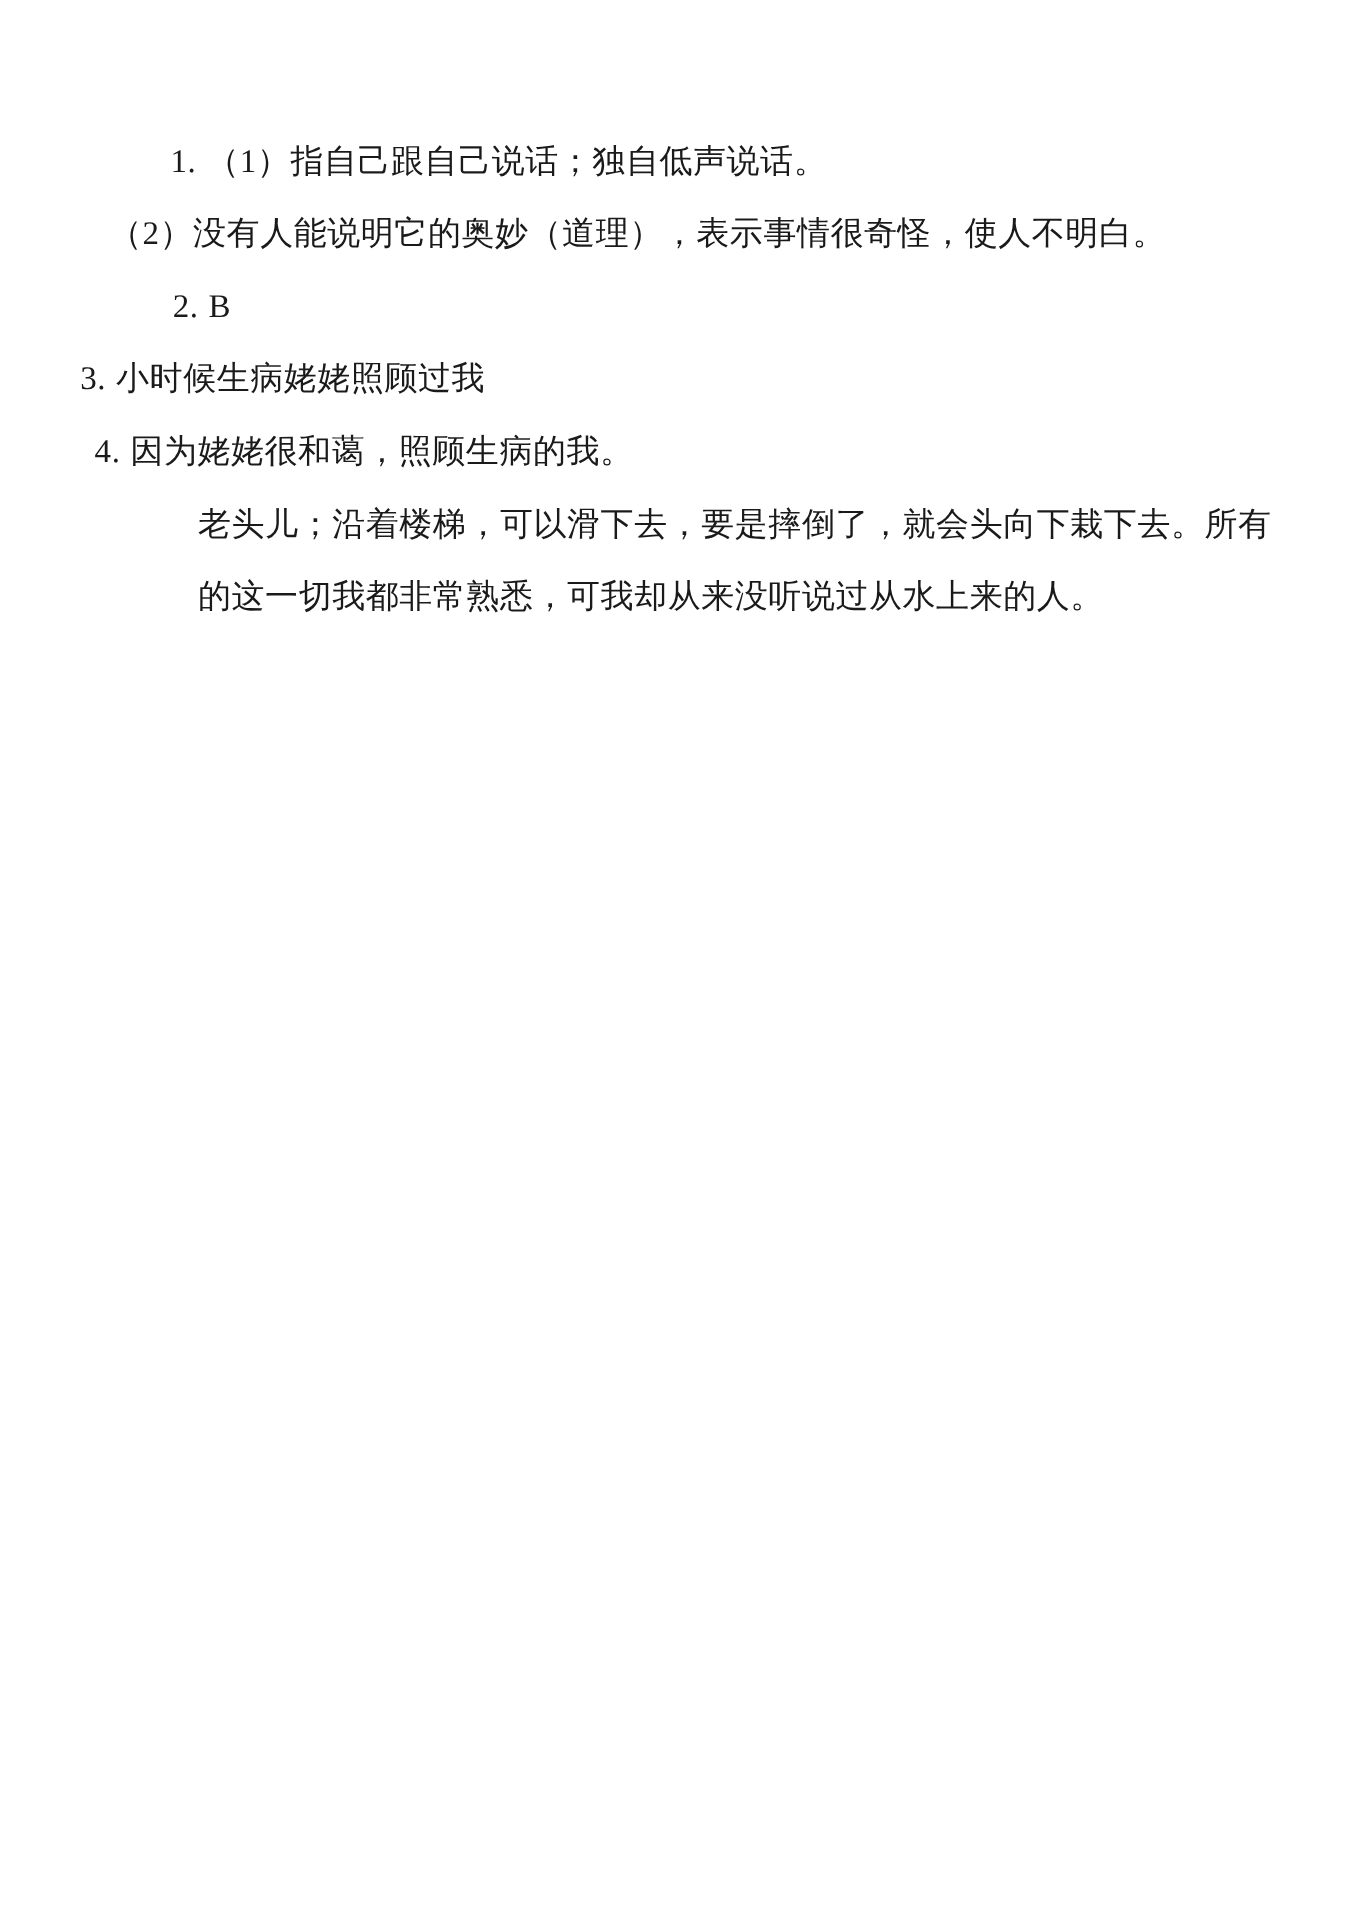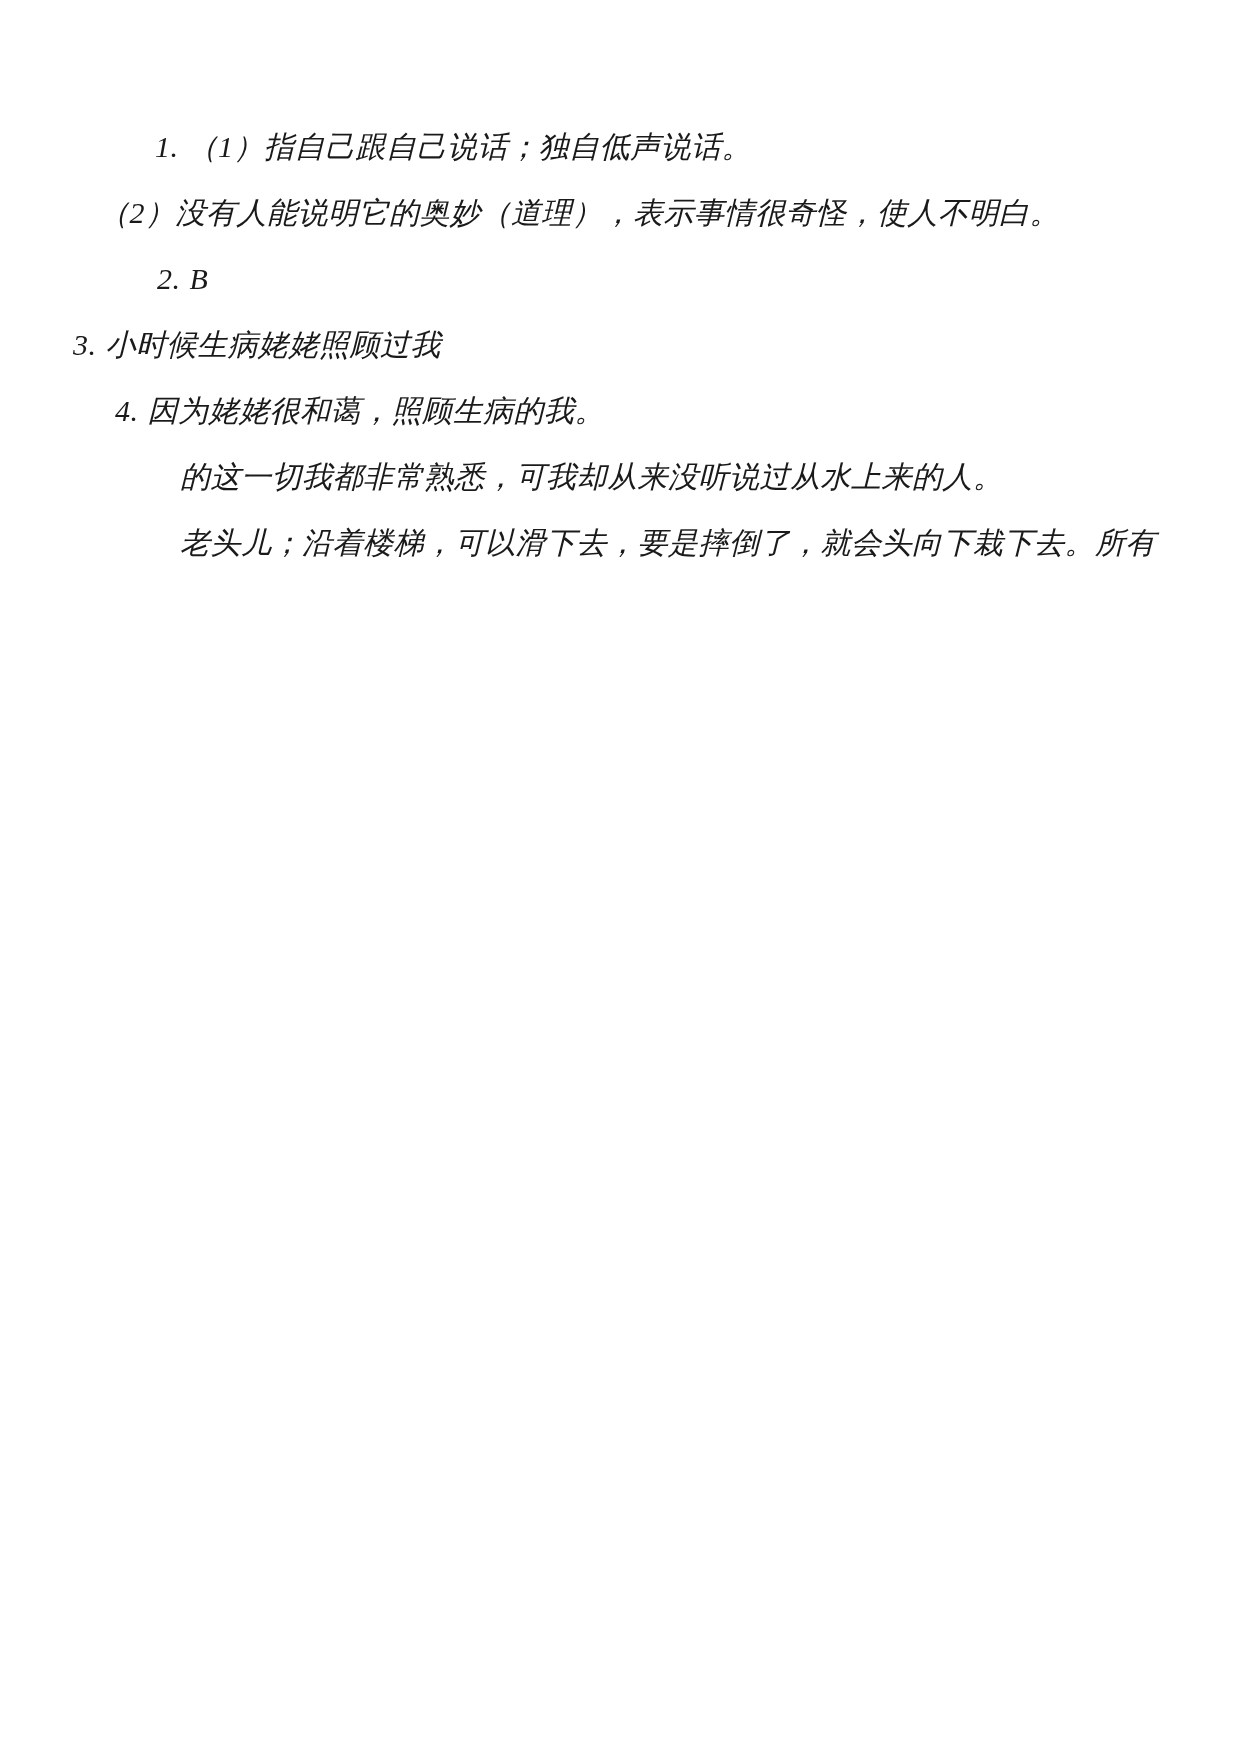--- a/index.html
+++ b/index.html
@@ -13,38 +13,37 @@
     font-family: "Liberation Serif", "DejaVu Serif", serif;
     color: #1a1a1a;
     position: relative;
     overflow: hidden;
   }
   .doc {
     position: absolute;
     top: 114px;
     left: 0;
     width: 1241px;
-    font-style: italic;
   }
   .line {
     height: 66px;
     line-height: 66px;
     font-size: 30px;
     white-space: nowrap;
     letter-spacing: 0.5px;
   }
   .num {
     display: inline-block;
     margin-right: 9px;
   }
   .ind-item1    { padding-left: 155px; }
   .ind-item1sub { padding-left: 99px; }
   .ind-item2    { padding-left: 157px; }
   .ind-item3    { padding-left: 73px; }
-  .ind-item4    { padding-left: 115px; }
+  .ind-item4    { padding-left: 86px; }
   .ind-item5    { padding-left: 148px; }
   .ind-item5cont{ padding-left: 180px; }
 </style>
 </head>
 <body>
 
 <div class="doc">
 
   <div class="line ind-item1">
     <span class="num">1.</span><span>（1）指自己跟自己说话；独自低声说话。</span>
@@ -61,20 +60,20 @@
   <div class="line ind-item3">
     <span class="num">3.</span><span>小时候生病姥姥照顾过我</span>
   </div>
 
   <div class="line ind-item4">
     <span class="num">4.</span><span>因为姥姥很和蔼，照顾生病的我。</span>
   </div>
 
 
   <div class="line ind-item5cont">
-    <span>的这一切我都非常熟悉，可我却从来没听说过从水上来的人。</span>
+    <span>老头儿；沿着楼梯，可以滑下去，要是摔倒了，就会头向下栽下去。所有</span>
   </div>
 
   <div class="line ind-item5cont">
-    <span>老头儿；沿着楼梯，可以滑下去，要是摔倒了，就会头向下栽下去。所有</span>
+    <span>的这一切我都非常熟悉，可我却从来没听说过从水上来的人。</span>
   </div>
 
 </div>
 
 </body></html>

